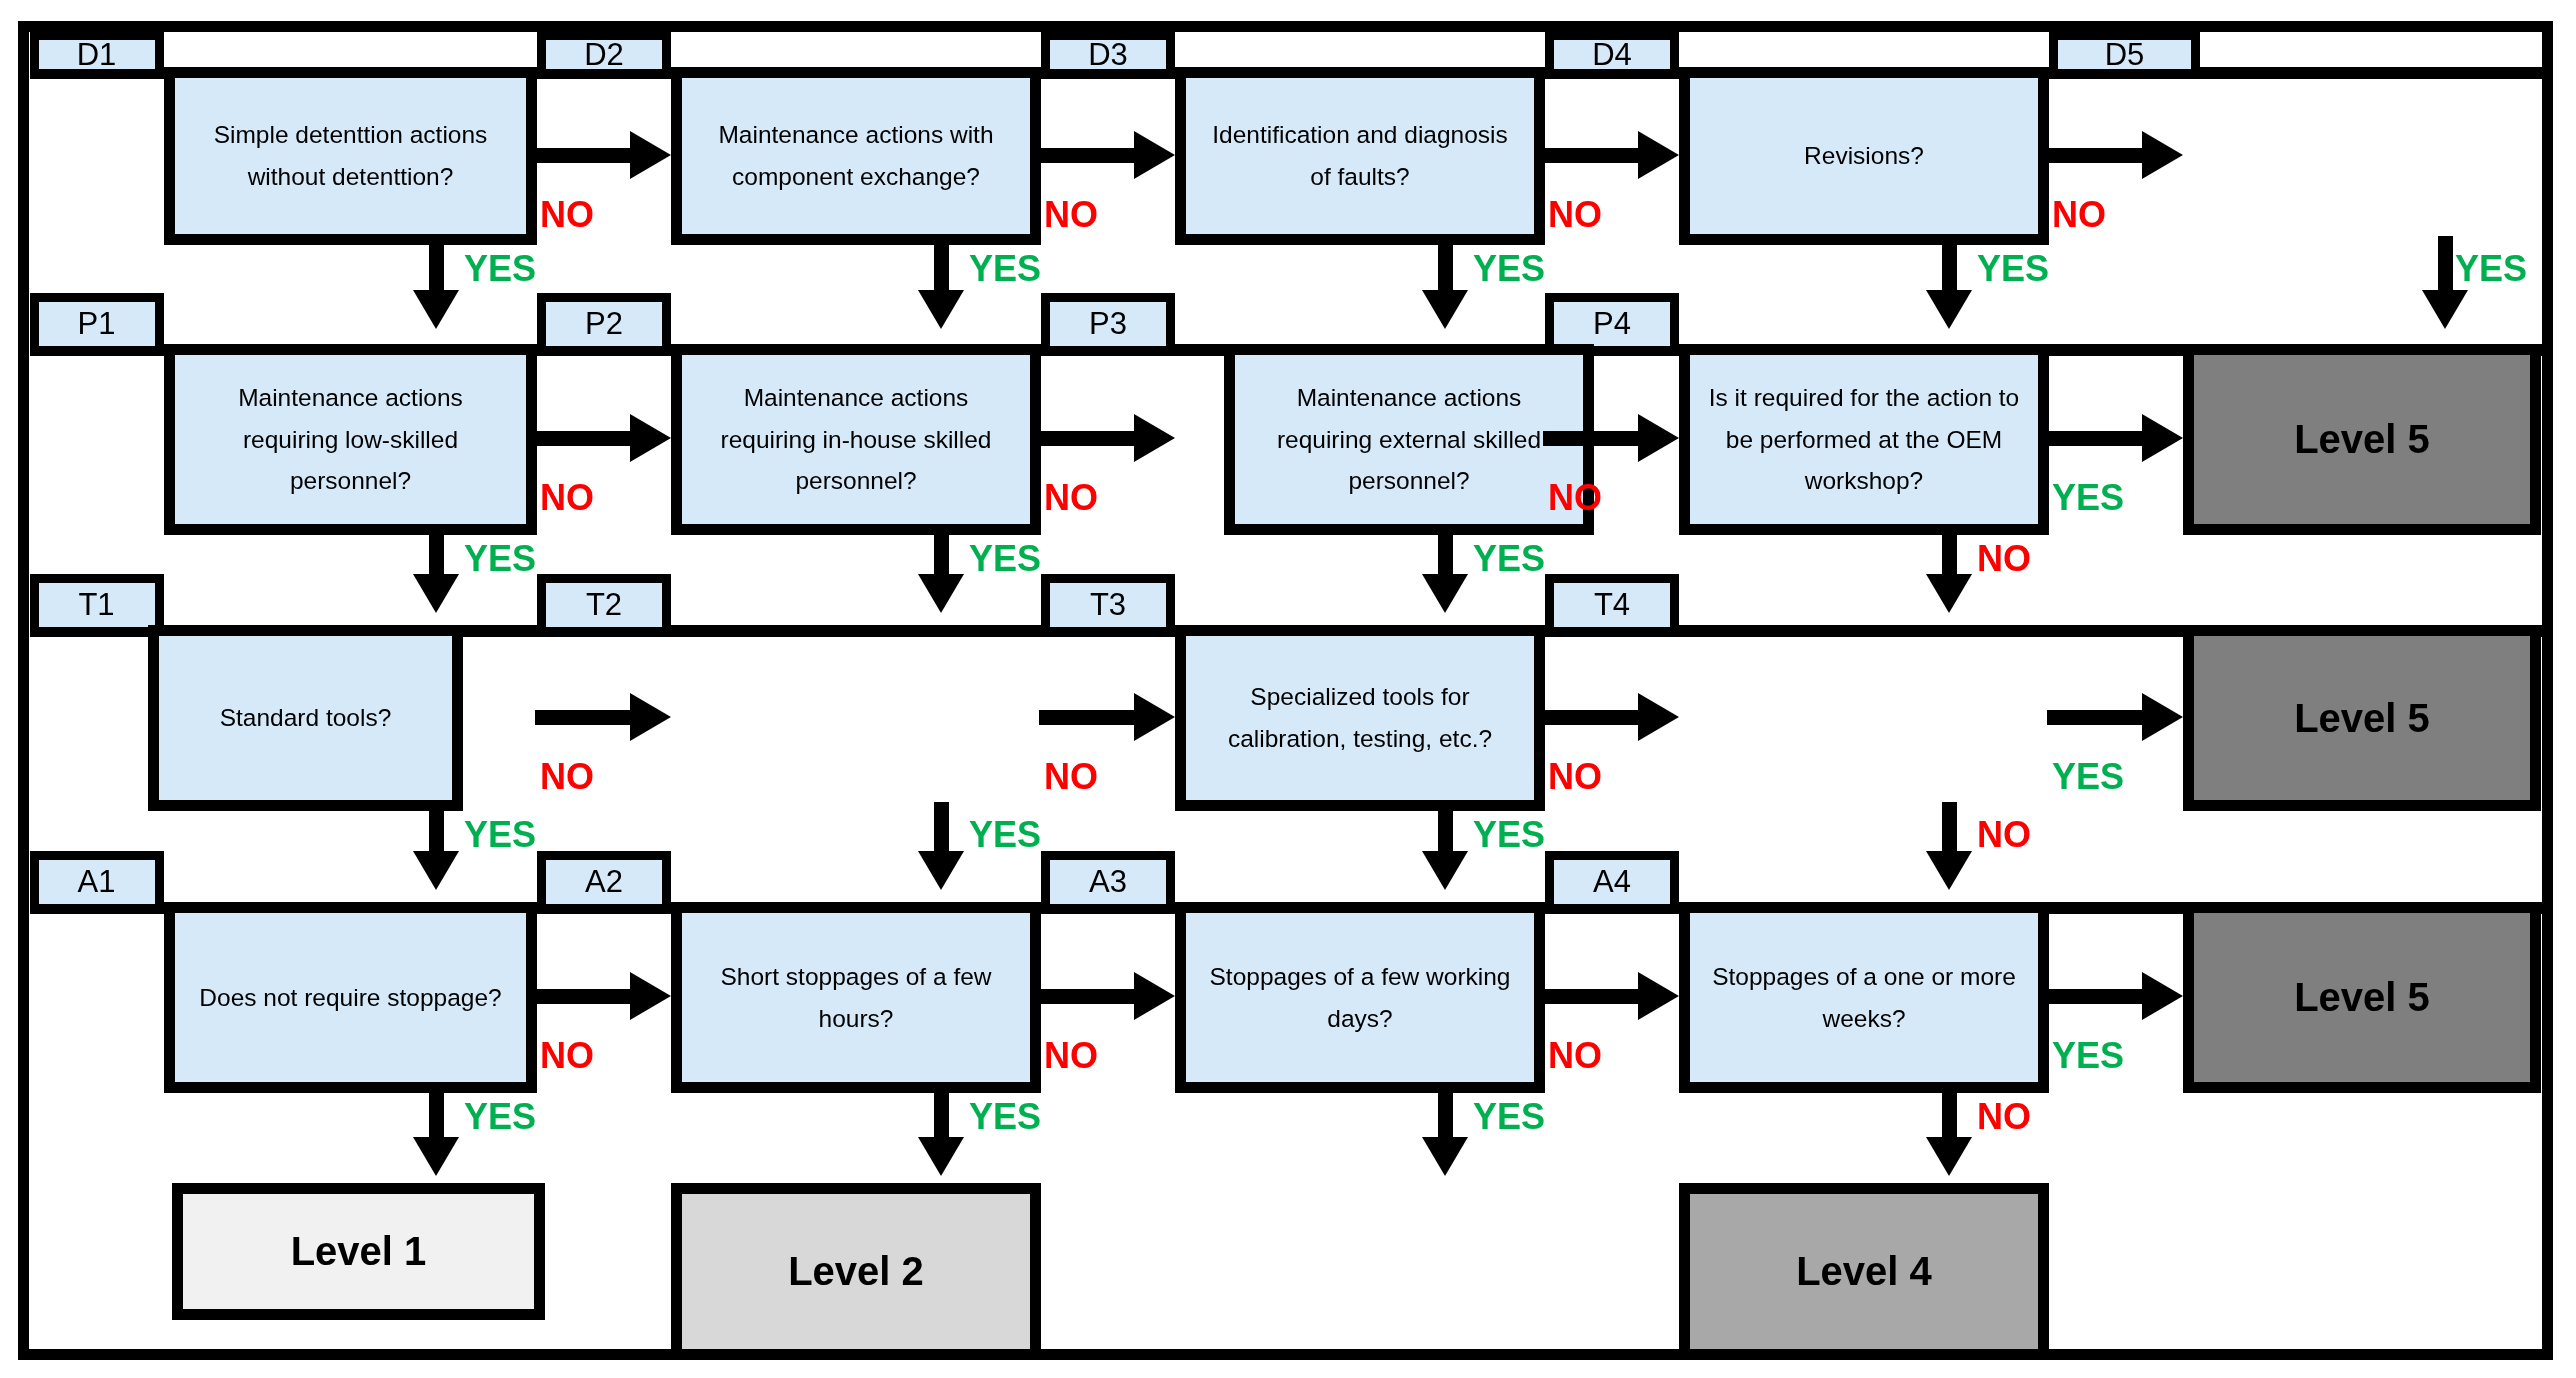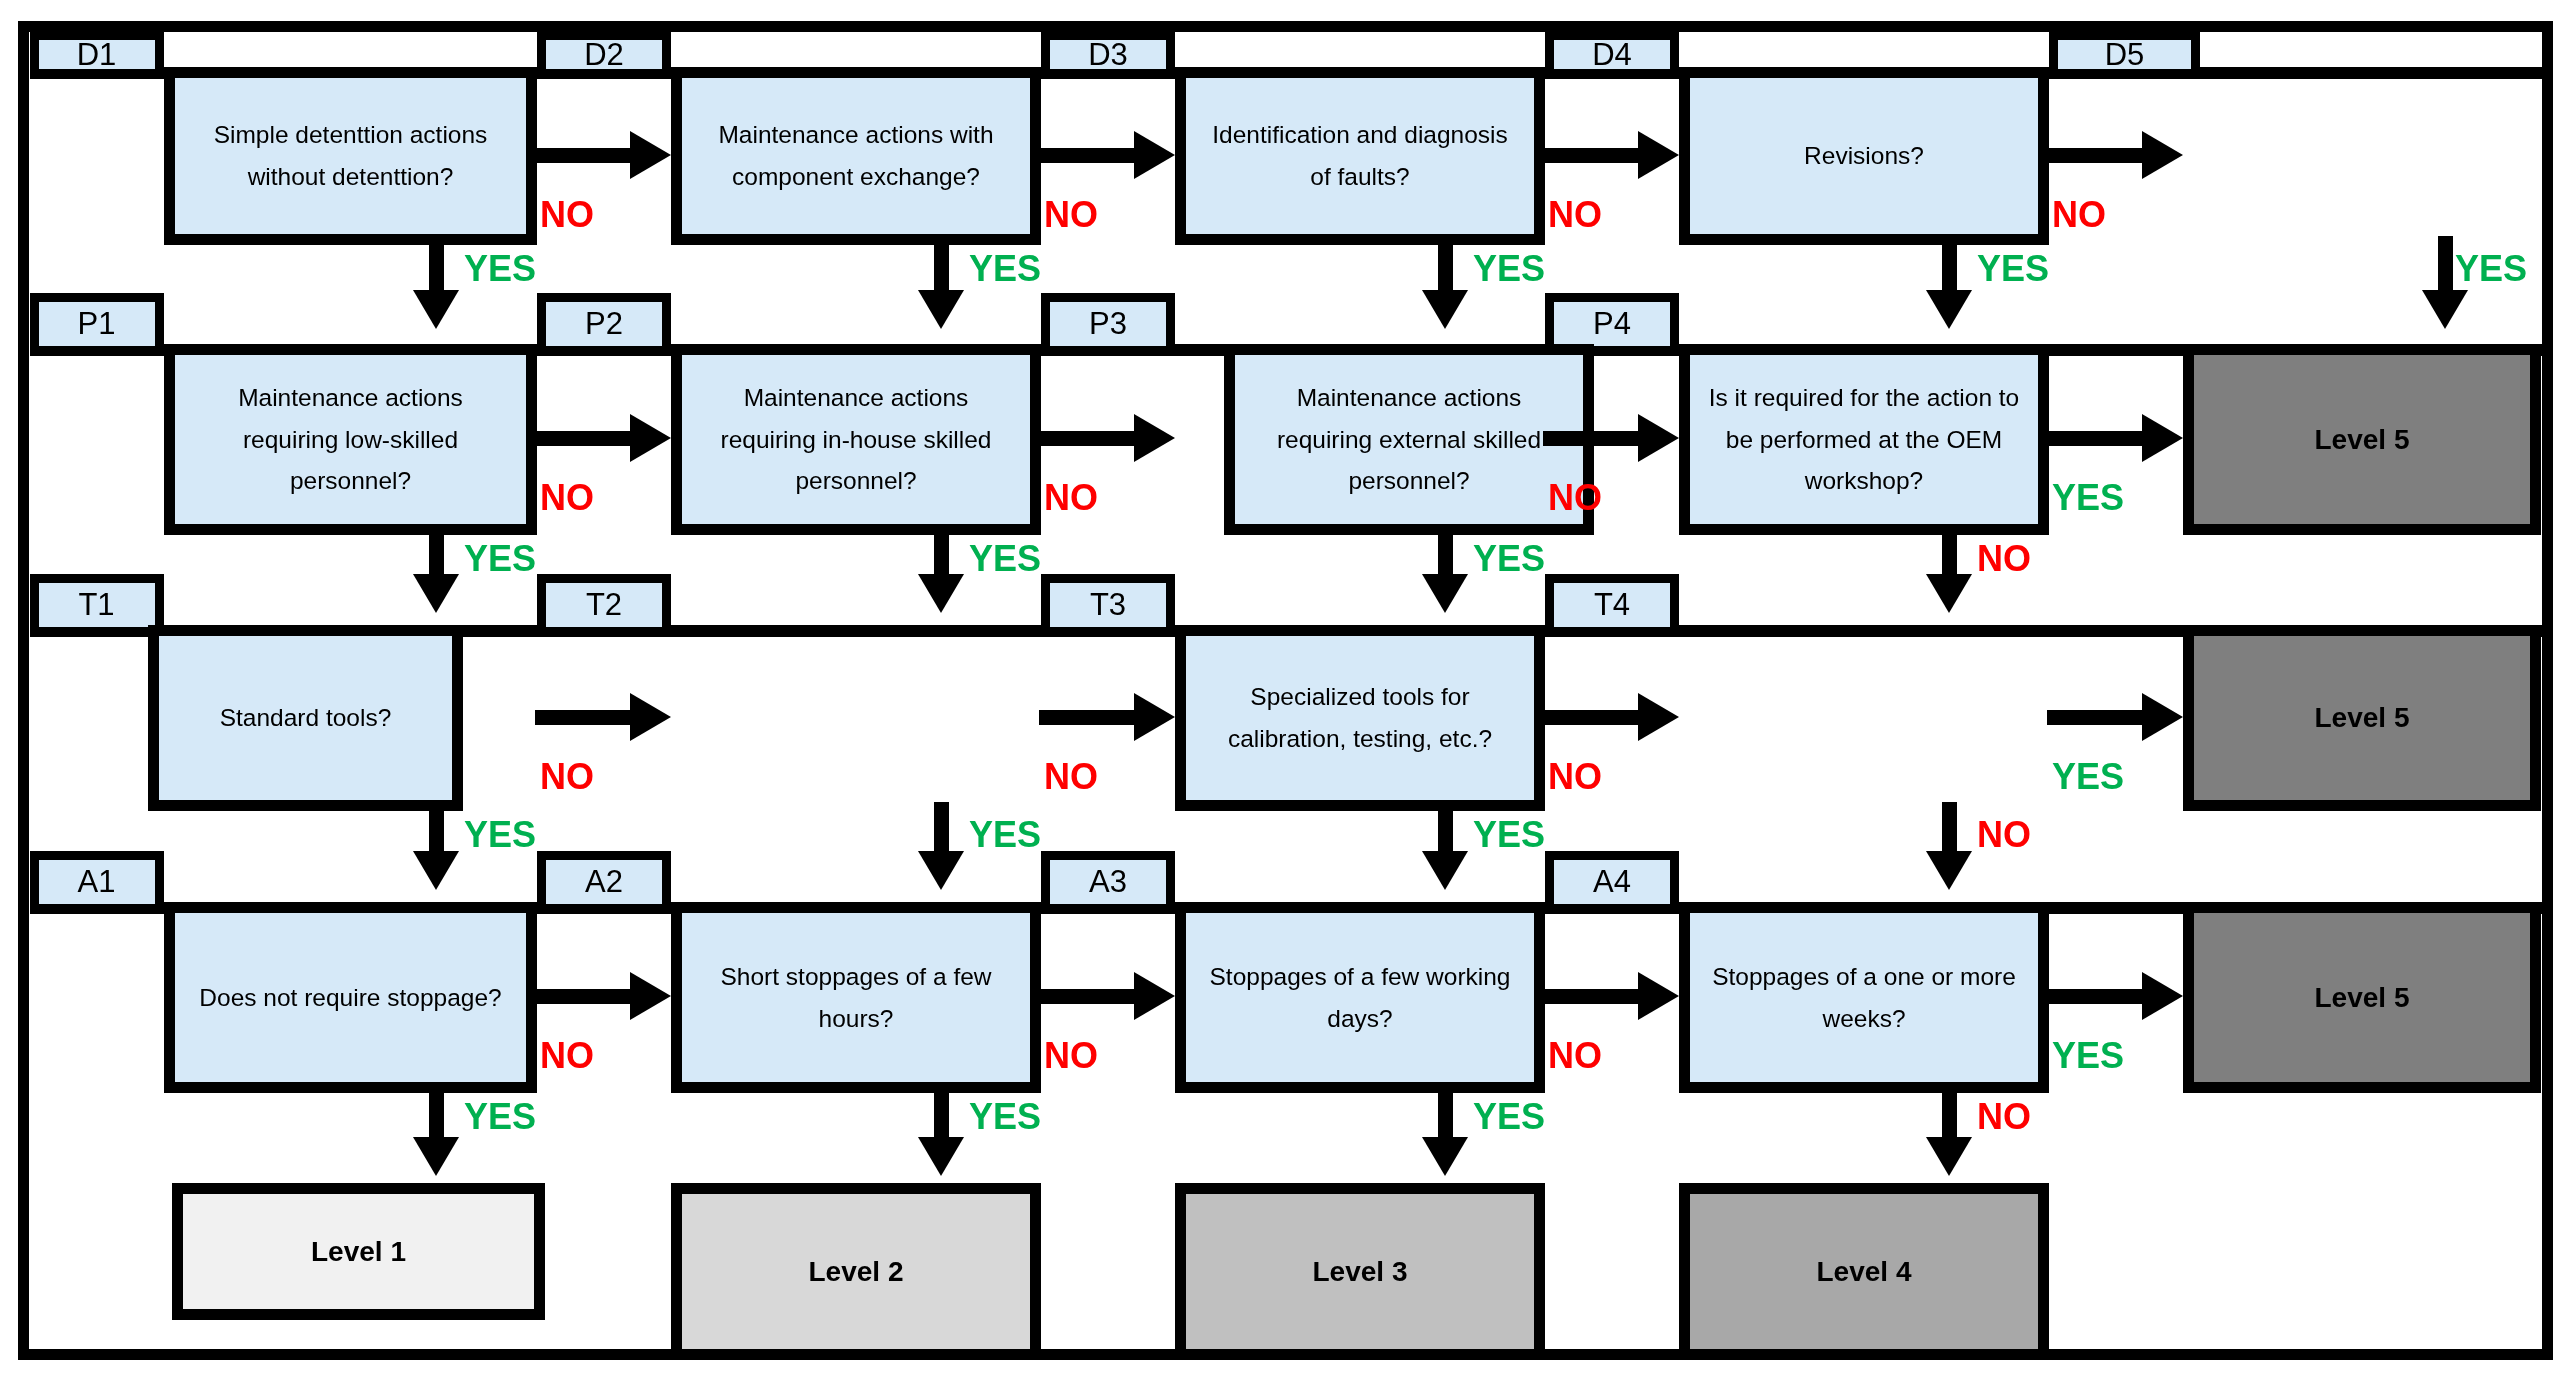--- a/index.html
+++ b/index.html
@@ -10,21 +10,21 @@
   }
   .frame{position:absolute;left:18px;top:21px;width:2535px;height:1339px;
     border:11.5px solid #000;box-sizing:border-box;}
   .shelf{position:absolute;left:29.5px;width:2512px;height:11.5px;background:#000;}
   .tab{position:absolute;background:#d6e9f8;border:9.8px solid #000;box-sizing:border-box;
     display:flex;align-items:center;justify-content:center;font-size:31px;}
   .qbox{position:absolute;background:#d6e9f8;border:11.5px solid #000;box-sizing:border-box;
     display:flex;align-items:center;justify-content:center;text-align:center;
     font-size:24.5px;line-height:1.7;padding:3.3px 13px;}
   .term{position:absolute;border:11.5px solid #000;box-sizing:border-box;
-    display:flex;align-items:center;justify-content:center;font-size:28px;font-weight:bold;}
+    display:flex;align-items:center;justify-content:center;font-size:40px;font-weight:bold;}
   .g5{background:#7f7f7f;}
   .g1{background:#f1f1f1;}
   .g2{background:#d8d8d8;}
   .g3{background:#c0c0c0;}
   .g4{background:#a8a8a8;}
   .ar{position:absolute;height:14.7px;background:#000;}
   .ar::after{content:"";position:absolute;left:100%;top:50%;transform:translateY(-50%);
     border-left:41px solid #000;border-top:24px solid transparent;border-bottom:24px solid transparent;}
   .ad{position:absolute;width:14.7px;background:#000;}
   .ad::after{content:"";position:absolute;top:100%;left:50%;transform:translateX(-50%);
@@ -156,17 +156,16 @@
   <div class="ad" style="left:934px;top:1083px;height:54px"></div>
   <div class="ad" style="left:1438px;top:1083px;height:54px"></div>
   <div class="ad" style="left:1942px;top:1083px;height:54px"></div>
   <div class="lbl yes" style="left:464px;top:1096px">YES</div>
   <div class="lbl yes" style="left:969px;top:1096px">YES</div>
   <div class="lbl yes" style="left:1473px;top:1096px">YES</div>
   <div class="lbl no" style="left:1977px;top:1096px">NO</div>
 
   <div class="term g1" style="left:172px;top:1183px;width:373px;height:137px">Level 1</div>
   <div class="term g2" style="left:671px;top:1183px;width:370px;height:177px">Level 2</div>
-  <div class="term g3" style="left:1175px;top:1183px;width:370px;height:177px">Level 3</div>
   <div class="term g4" style="left:1679px;top:1183px;width:370px;height:177px">Level 4</div>
 
 </div>
 
 
 </body></html>

